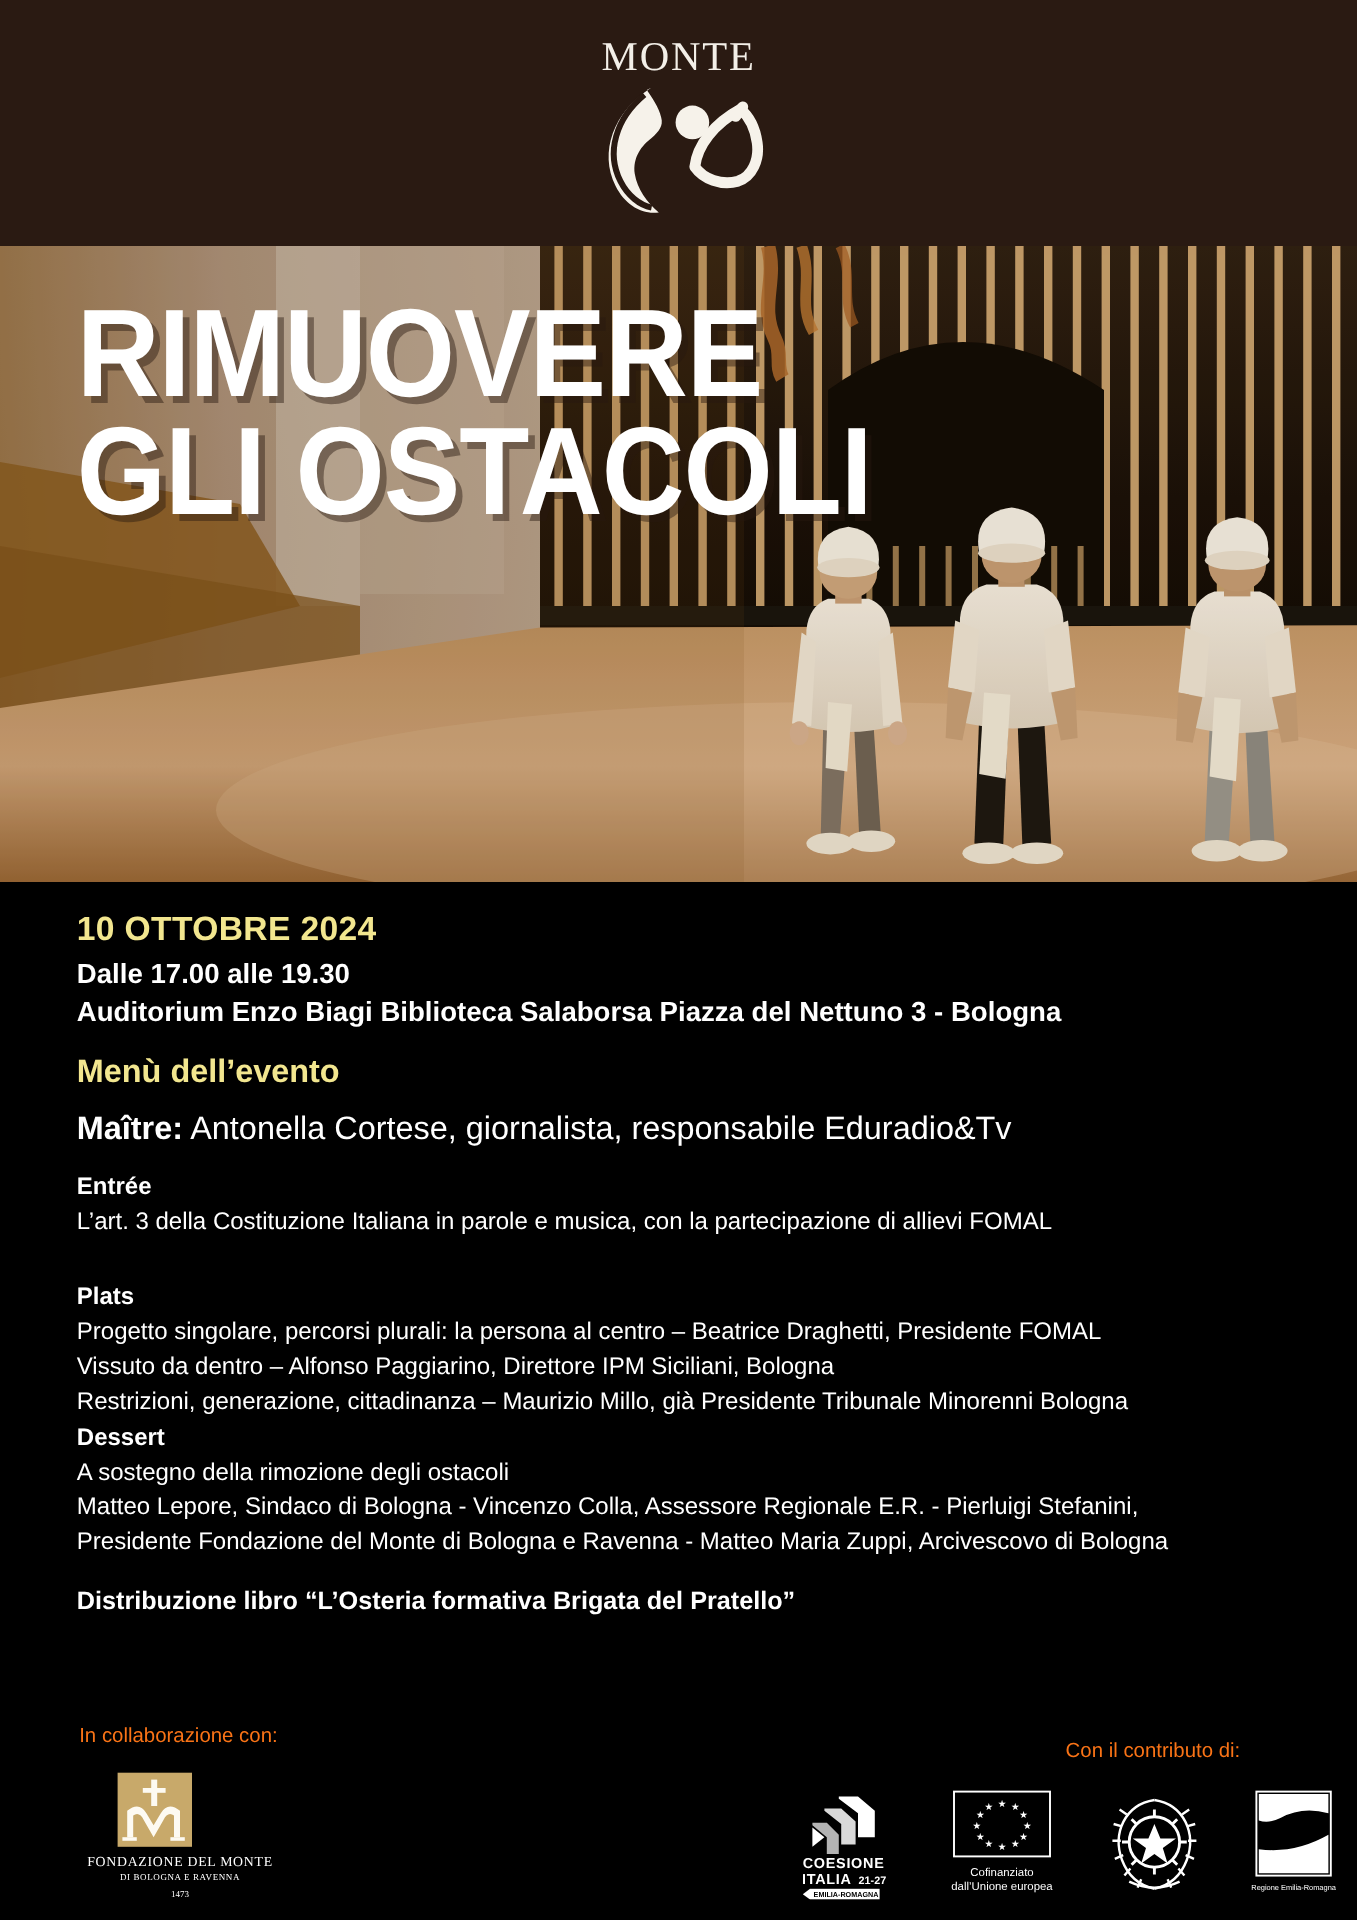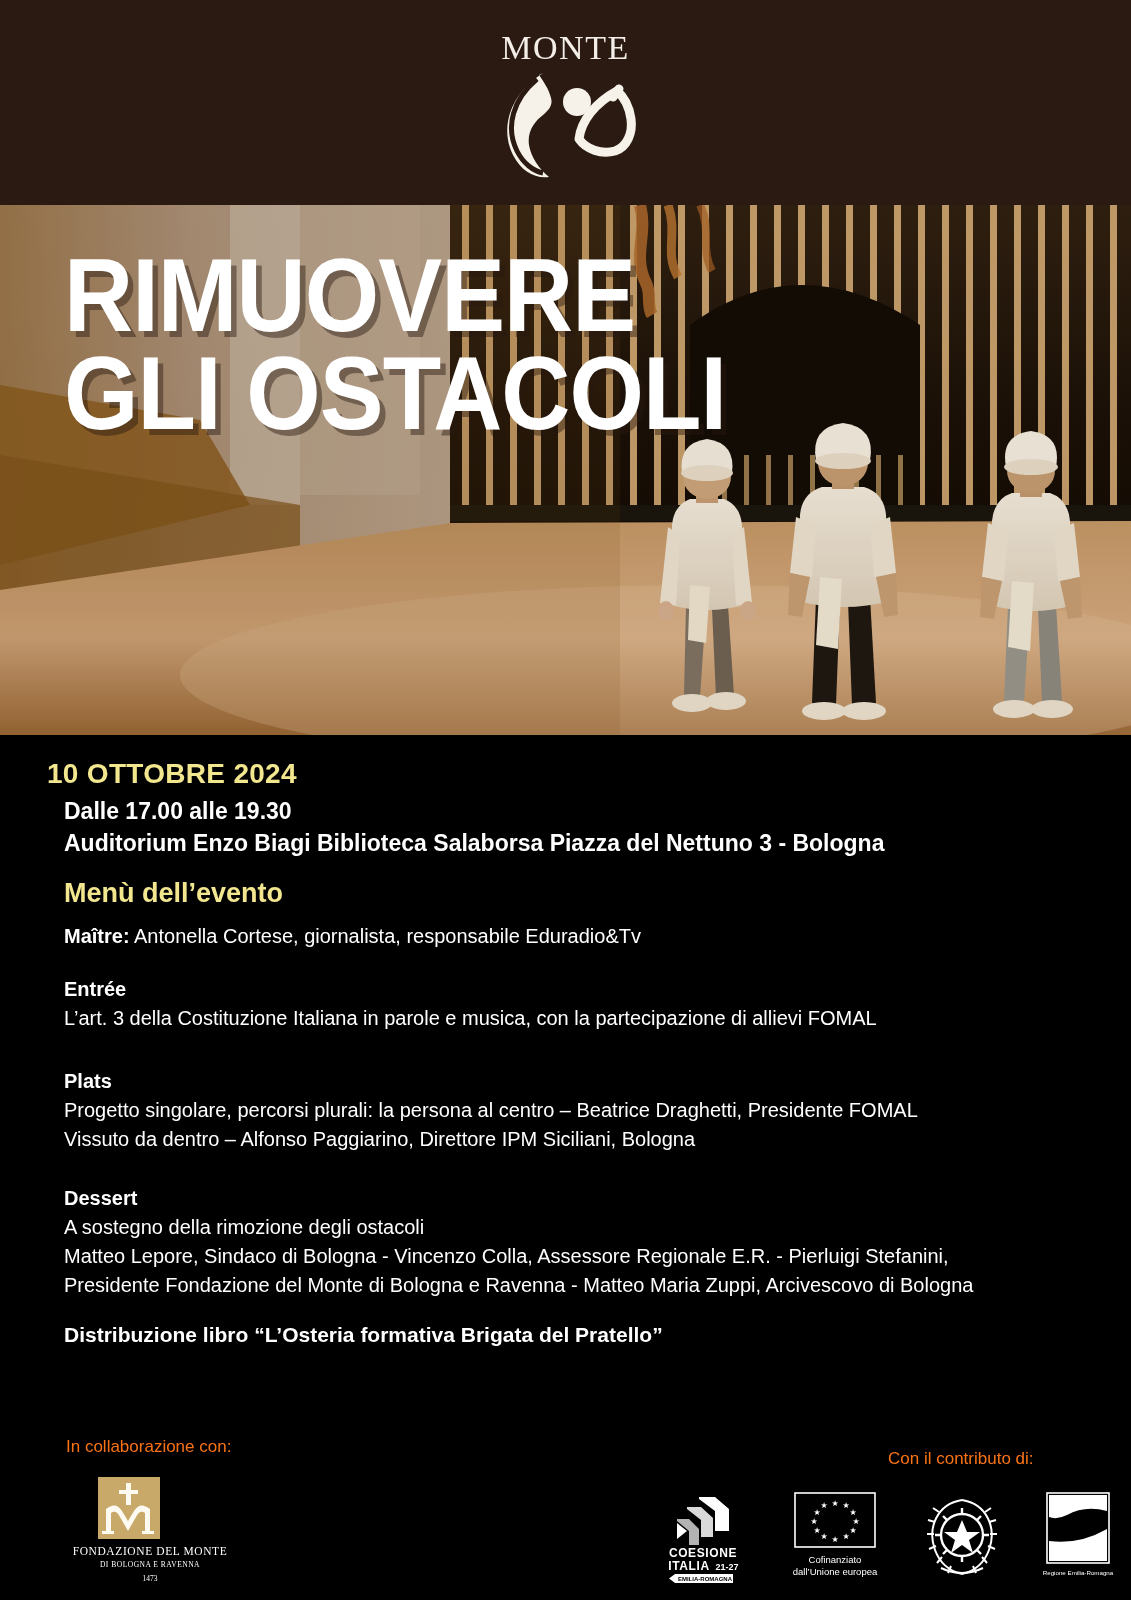--- a/index.html
+++ b/index.html
@@ -69,21 +69,21 @@
   }
 
   
   .body-sec {
     position:absolute; left:0; top:735px;
     width:1131px; height:865px;
     background:#000;
     padding:0 64px;
   }
   .date-line {
-    position:absolute; left:47px; top:23px;
+    position:absolute; left:64px; top:23px;
     font-family:"Liberation Sans","DejaVu Sans", sans-serif;
     font-weight:bold;
     font-size:28px; letter-spacing:0.3px;
     color:#f2e68f;
   }
   .when-line, .where-line {
     position:absolute; left:64px;
     font-family:"Liberation Sans","DejaVu Sans", sans-serif;
     font-weight:bold;
     font-size:23px;
@@ -95,21 +95,21 @@
   .menu-heading {
     position:absolute; left:64px; top:143px;
     font-family:"Liberation Sans","DejaVu Sans", sans-serif;
     font-weight:bold; font-size:27px;
     color:#f2e68f;
   }
 
   .maitre-line {
     position:absolute; left:64px; top:190px;
     font-family:"Liberation Sans","DejaVu Sans", sans-serif;
-    font-size:20px; color:#ffffff;
+    font-size:27px; color:#ffffff;
   }
   .maitre-line b { font-weight:bold; }
 
   .course { position:absolute; left:64px; }
   .course-title {
     font-family:"Liberation Sans","DejaVu Sans", sans-serif;
     font-weight:bold; font-size:20px; color:#ffffff;
     margin-bottom:3px;
   }
   .course-item {
@@ -364,20 +364,21 @@
 
     <div class="course c-entree">
       <div class="course-title">Entrée</div>
       <div class="course-item">L’art. 3 della Costituzione Italiana in parole e musica, con la partecipazione di allievi FOMAL</div>
     </div>
 
     <div class="course c-plats">
       <div class="course-title">Plats</div>
       <div class="course-item">Progetto singolare, percorsi plurali: la persona al centro – Beatrice Draghetti, Presidente FOMAL</div>
       <div class="course-item">Vissuto da dentro – Alfonso Paggiarino, Direttore IPM Siciliani, Bologna</div>
+      <div class="course-item">Restrizioni, generazione, cittadinanza – Maurizio Millo, già Presidente Tribunale Minorenni Bologna</div>
     </div>
 
     <div class="course c-dessert">
       <div class="course-title">Dessert</div>
       <div class="course-item">A sostegno della rimozione degli ostacoli</div>
       <div class="course-item">Matteo Lepore, Sindaco di Bologna - Vincenzo Colla, Assessore Regionale E.R. - Pierluigi Stefanini,</div>
       <div class="course-item">Presidente Fondazione del Monte di Bologna e Ravenna - Matteo Maria Zuppi, Arcivescovo di Bologna</div>
     </div>
 
     <div class="book-line">Distribuzione libro “L’Osteria formativa Brigata del Pratello”</div>

